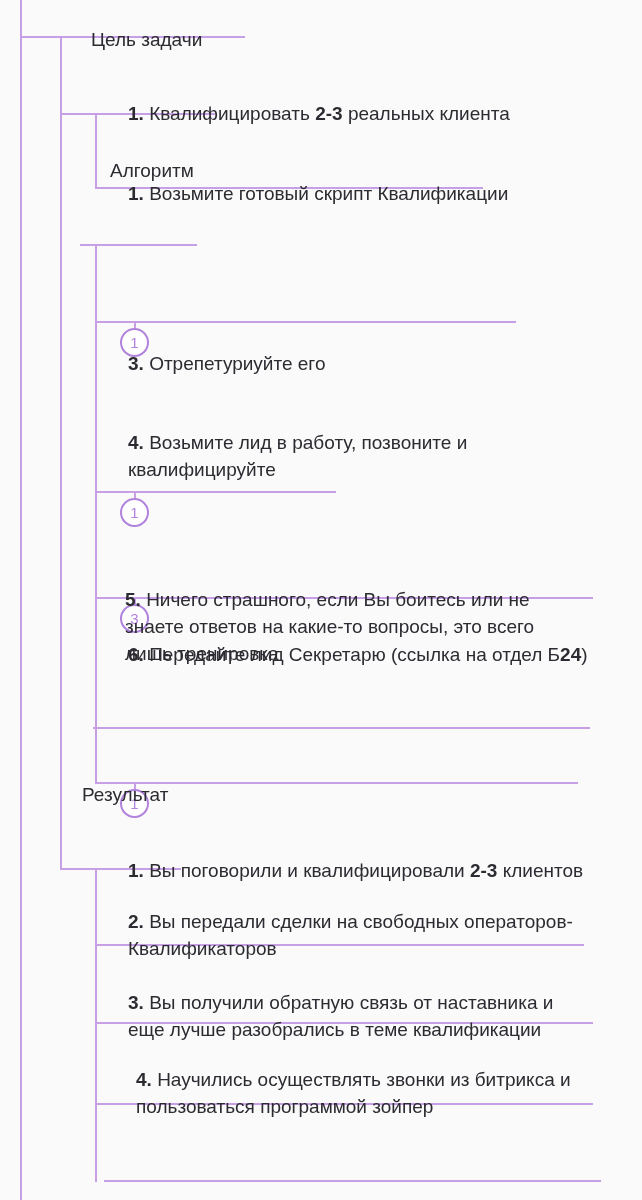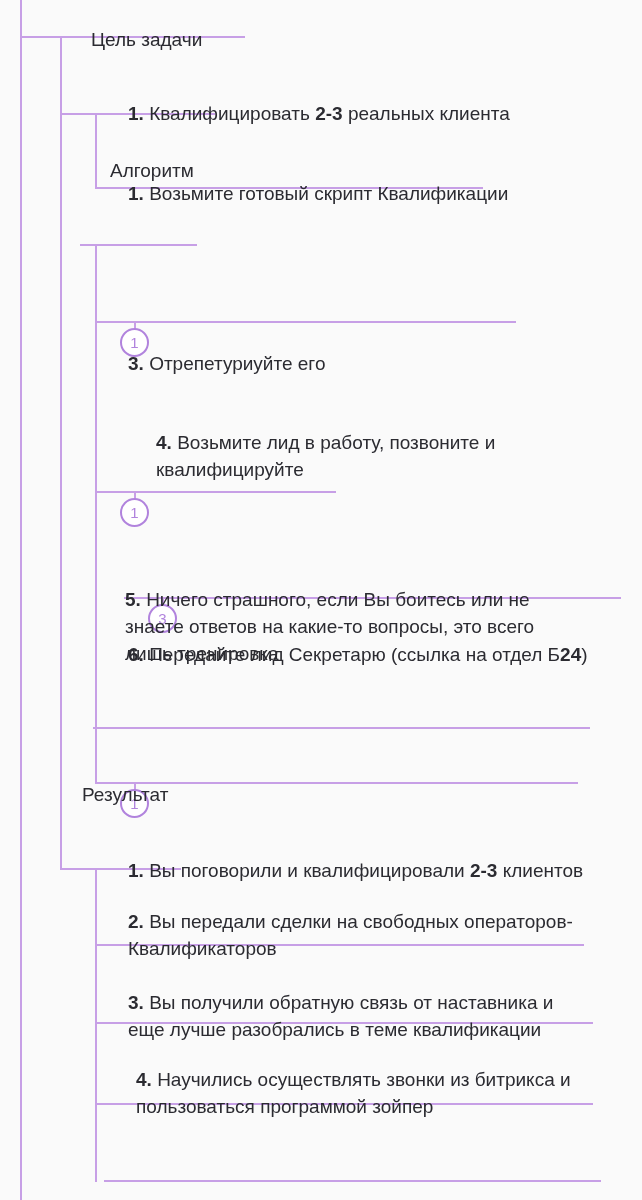--- a/index.html
+++ b/index.html
@@ -76,21 +76,21 @@
     <span class="badge">1</span>
   </div>
 
 
   <div class="node" style="left:96px;width:240px;bottom:707px;">
     <span class="node-text"><b>3.</b> Отрепетуриуйте его</span>
     <span class="badge-stub"></span>
     <span class="badge">1</span>
   </div>
 
-  <div class="node" style="left:96px;width:497px;bottom:601px;margin-left:28px;">
+  <div class="node" style="left:96px;width:497px;bottom:601px;">
     <span class="node-text"><b>4.</b> Возьмите лид в работу, позвоните и
 квалифицируйте</span>
     <span class="badge-stub"></span>
     <span class="badge">3</span>
   </div>
 
   <div class="node" style="left:93px;width:497px;bottom:471px;">
     <span class="node-text"><b>5.</b> Ничего страшного, если Вы боитесь или не
 знаете ответов на какие-то вопросы, это всего
 лишь тренировка</span>

